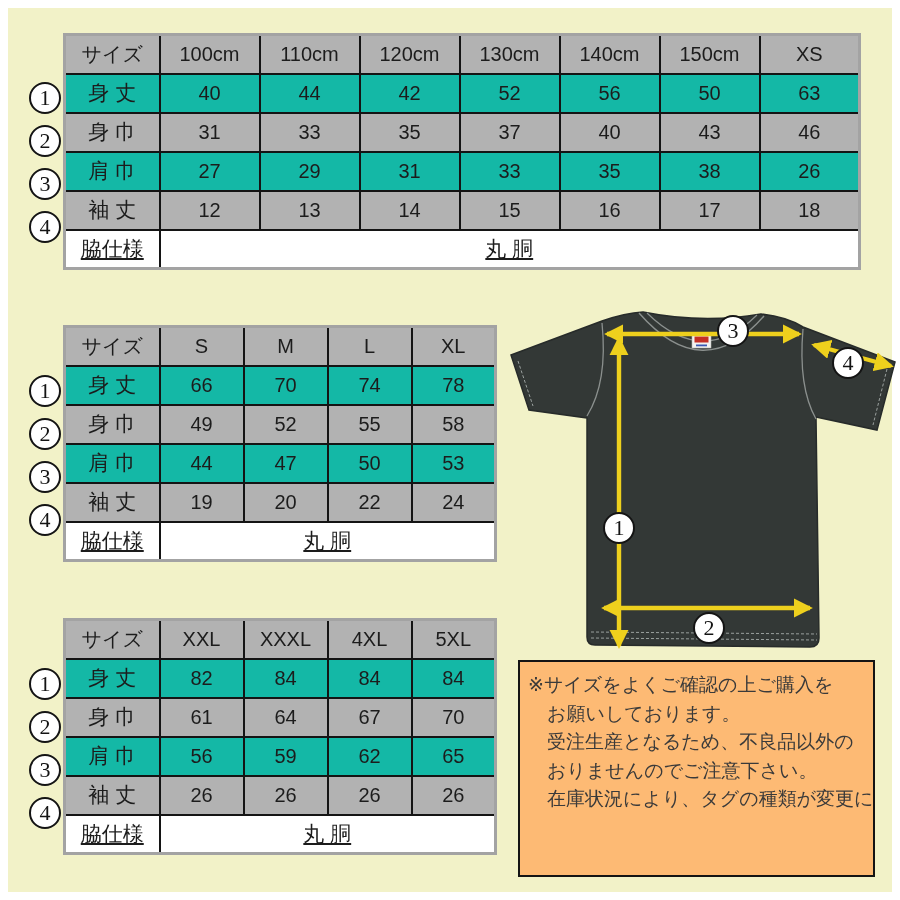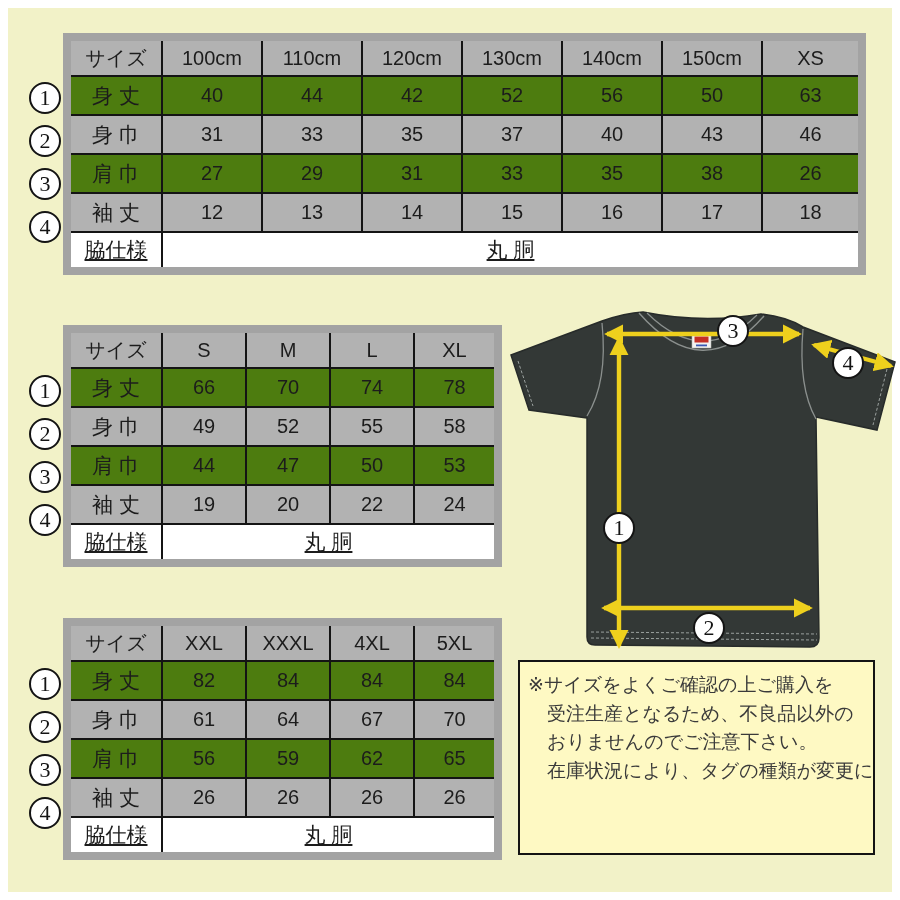--- a/index.html
+++ b/index.html
@@ -6,21 +6,21 @@
   body{
     width:900px;height:900px;position:relative;background:#ffffff;
     font-family:"Liberation Sans","DejaVu Sans",sans-serif;
     overflow:hidden;
   }
   .canvas{position:absolute;left:8px;top:8px;right:8px;bottom:8px;background:#f2f2c8;}
 
   
   table.size-table{
     position:absolute;border-collapse:collapse;table-layout:fixed;
-    background:#4d7c0f;border:8px solid #a3a3a3;
+    background:#14b8a6;border:3px solid #a3a3a3;
   }
   table.size-table th, table.size-table td{
     border:2px solid #141414;text-align:center;vertical-align:middle;
     padding:0;font-size:20px;color:#1c1c1c;font-weight:normal;
     overflow:hidden;white-space:nowrap;
   }
   table.size-table tr{height:39px;}
   table.size-table thead th{background:#b2b2b2;}
   table.size-table tbody tr:nth-child(even){background:#b2b2b2;}
   table.size-table td.rowlabel{font-size:21px;}
@@ -49,22 +49,22 @@
   
   #shirt-svg{position:absolute;left:505px;top:300px;width:395px;height:355px;}
   .diag-circle{position:absolute;z-index:5;}
   #diag-c1{left:603px;top:512px;}
   #diag-c2{left:693px;top:612px;}
   #diag-c3{left:717px;top:315px;}
   #diag-c4{left:832px;top:347px;}
 
   
   .notice{
-    position:absolute;left:518px;top:660px;width:357px;height:195px;
-    background:#fef9c3;border:2px solid #141414;box-sizing:border-box;
+    position:absolute;left:518px;top:660px;width:357px;height:217px;
+    background:#fdba74;border:2px solid #141414;box-sizing:border-box;
     padding:9px 8px 0 8px;color:#3a3a3a;font-size:19px;line-height:28.5px;
   }
   .notice-line{white-space:nowrap;}
   .notice-line:not(:first-child){padding-left:1em;}
 </style>
 </head>
 <body>
 
 <div class="canvas"></div>
 
@@ -294,16 +294,17 @@
   <line x1="99" y1="308" x2="305" y2="308" stroke="#eed01d" stroke-width="4.4" marker-start="url(#ah)" marker-end="url(#ah)"></line>
 </svg>
 
 <div id="diag-c1" class="circle-num diag-circle">1</div>
 <div id="diag-c2" class="circle-num diag-circle">2</div>
 <div id="diag-c3" class="circle-num diag-circle">3</div>
 <div id="diag-c4" class="circle-num diag-circle">4</div>
 
 <div class="notice">
     <div class="notice-line">※サイズをよくご確認の上ご購入を</div>
+    <div class="notice-line">お願いしております。</div>
     <div class="notice-line">受注生産となるため、不良品以外の</div>
     <div class="notice-line">おりませんのでご注意下さい。</div>
     <div class="notice-line">在庫状況により、タグの種類が変更に</div>
   </div>
 
 </body></html>

